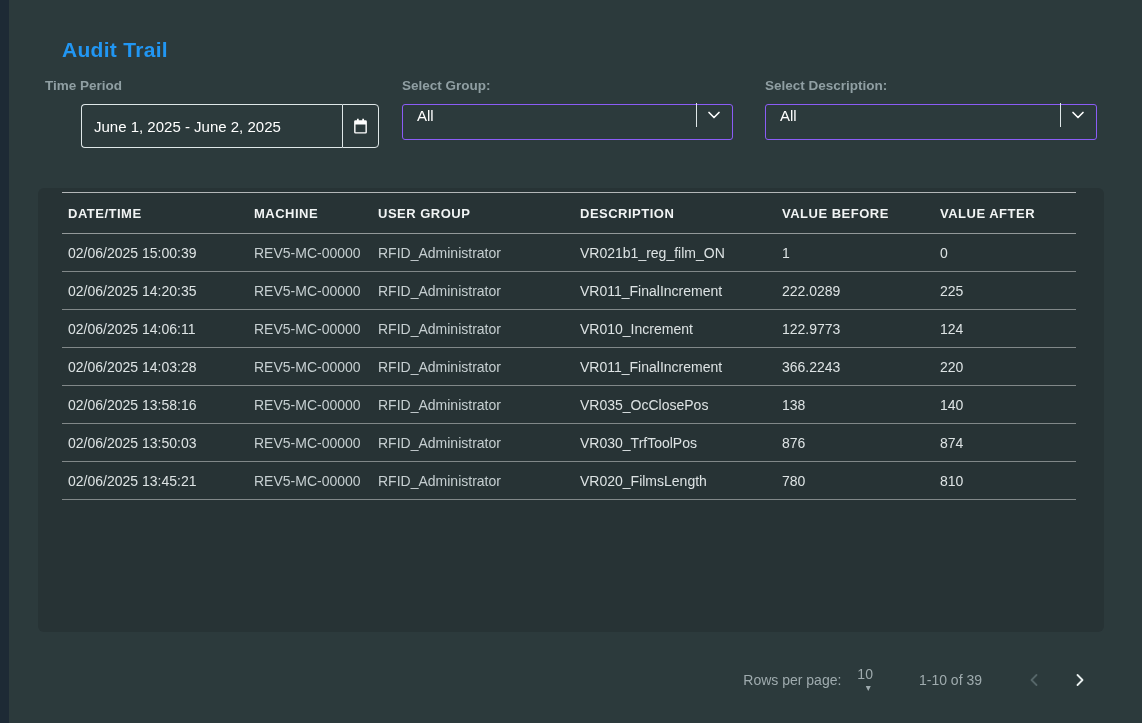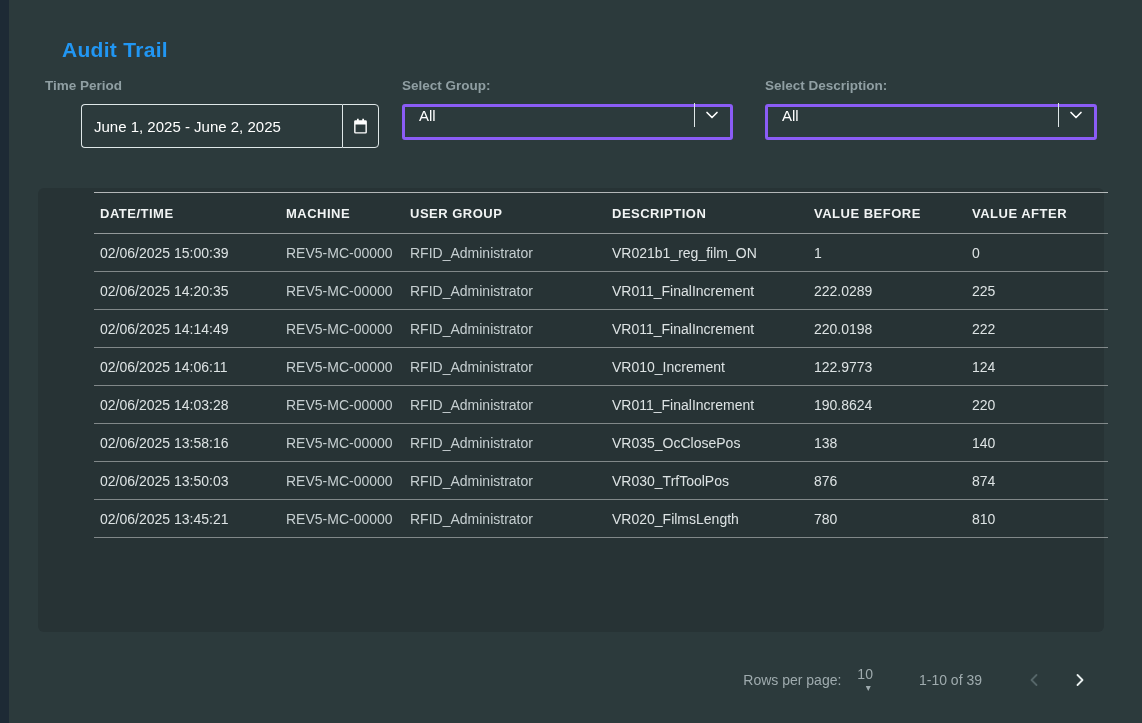--- a/index.html
+++ b/index.html
@@ -45,21 +45,21 @@
   .cal-btn {
     width: 37px; height: 44px;
     background: transparent;
     border: 1px solid #dfe7e8;
     border-radius: 0 4px 4px 0;
     display: flex; align-items: center; justify-content: center;
     cursor: pointer; padding: 0;
   }
   .dropdown {
     height: 36px; margin-top: 2px;
-    border: 3px solid #8b5cf6; border-radius: 3px;
+    border: 1px solid #8b5cf6; border-radius: 3px;
     display: flex; align-items: center;
     padding: 0 8px 14px 14px;
     color: #ffffff; font-size: 15px;
     cursor: pointer;
   }
   .dd-value { flex: 1; }
   .dd-divider {
     width: 1px; height: 24px;
     background: #dfe7e8;
     margin-right: 7px;
@@ -69,21 +69,20 @@
     width: 1066px; height: 444px;
     background: #273335;
     border-radius: 6px;
     padding: 4px 28px 0 24px;
   }
   table {
     width: 100%;
     border-collapse: collapse;
     table-layout: fixed;
     border-top: 1px solid rgba(255,255,255,0.65);
-    margin-left: 32px;
   }
   th {
     text-align: left;
     height: 41px;
     font-size: 13px; font-weight: 700;
     letter-spacing: 0.5px;
     color: #f1f4f4;
     border-bottom: 1px solid rgba(255,255,255,0.5);
     padding: 0 6px;
     white-space: nowrap;
@@ -193,44 +192,36 @@
 
         <tr>
           <td>02/06/2025 14:20:35</td>
           <td>REV5-MC-00000</td>
           <td>RFID_Administrator</td>
           <td>VR011_FinalIncrement</td>
           <td>222.0289</td>
           <td>225</td>
         </tr>
 
-        <tr>
-          <td>02/06/2025 14:14:49</td>
-          <td>REV5-MC-00000</td>
-          <td>RFID_Administrator</td>
-          <td>VR011_FinalIncrement</td>
-          <td>220.0198</td>
-          <td>222</td>
-        </tr>
 
         <tr>
           <td>02/06/2025 14:06:11</td>
           <td>REV5-MC-00000</td>
           <td>RFID_Administrator</td>
           <td>VR010_Increment</td>
           <td>122.9773</td>
           <td>124</td>
         </tr>
 
         <tr>
           <td>02/06/2025 14:03:28</td>
           <td>REV5-MC-00000</td>
           <td>RFID_Administrator</td>
           <td>VR011_FinalIncrement</td>
-          <td>190.8624</td>
+          <td>366.2243</td>
           <td>220</td>
         </tr>
 
         <tr>
           <td>02/06/2025 13:58:16</td>
           <td>REV5-MC-00000</td>
           <td>RFID_Administrator</td>
           <td>VR035_OcClosePos</td>
           <td>138</td>
           <td>140</td>

